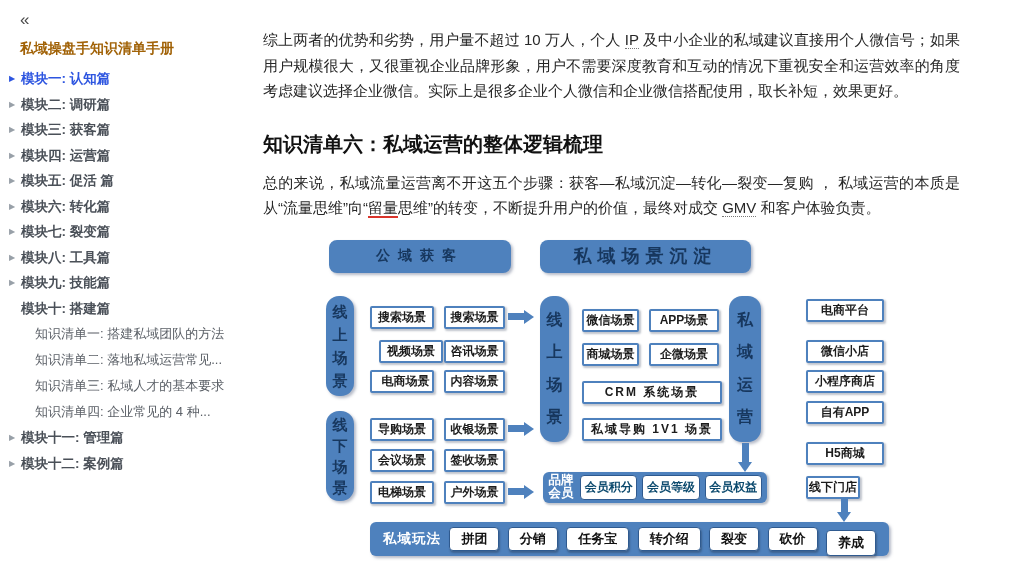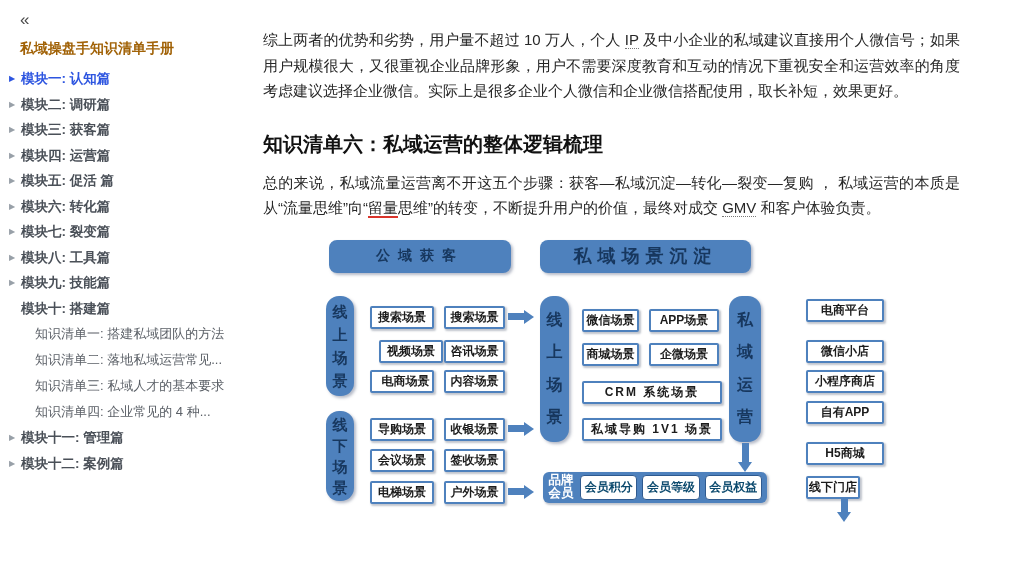--- a/index.html
+++ b/index.html
@@ -179,15 +179,25 @@
         <div class="arr-r" style="left: 182px; top: 183px; width: 26px; height: 14px;"></div>
         <div class="arr-r" style="left: 182px; top: 246px; width: 26px; height: 14px;"></div>
         <div class="arr-d" style="left: 412px; top: 204px; width: 14px; height: 29px;"></div>
         <div class="arr-d" style="left: 511px; top: 260px; width: 14px; height: 23px;"></div>
         <div class="brand" style="left: 217px; top: 233px; width: 224px; height: 31px;">
           <div class="blabel">品牌会员</div>
           <div class="bwbox">会员积分</div>
           <div class="bwbox">会员等级</div>
           <div class="bwbox">会员权益</div>
         </div>
+        <div class="bbar" style="left: 44px; top: 283px; width: 519px; height: 34px;">
+          <div class="blabel2">私域玩法</div>
+          <div class="bwbox2">拼团</div>
+          <div class="bwbox2">分销</div>
+          <div class="bwbox2">任务宝</div>
+          <div class="bwbox2">转介绍</div>
+          <div class="bwbox2">裂变</div>
+          <div class="bwbox2">砍价</div>
+          <div class="bwbox2 grow">养成</div>
+        </div>
       </div>
   </div>
 </div>
 
 </body></html>

